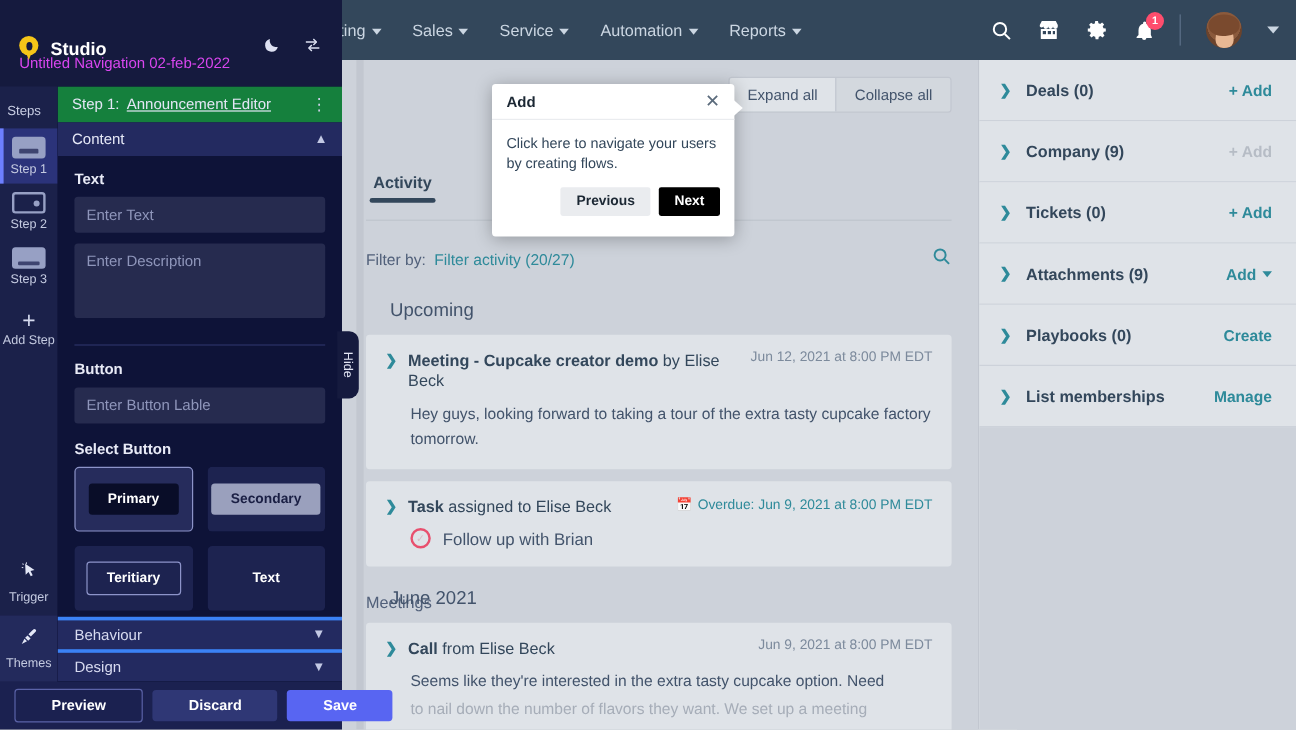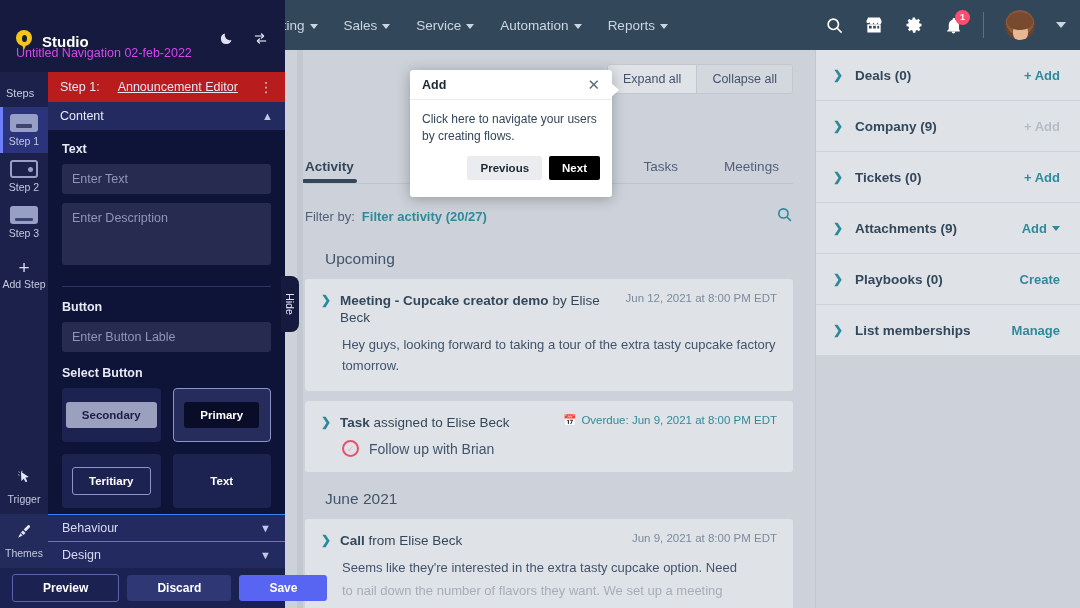--- a/index.html
+++ b/index.html
@@ -115,22 +115,22 @@
   .rail-plus { color: #d6dbef; font-size: 19px; line-height: 17px; }
   .rail-bottom { margin-top: auto; width: 100%; text-align: right; }
   .rail-tool {
     display: flex; flex-direction: column; align-items: center; gap: 3px;
     padding: 9px 0; cursor: pointer;
   }
   .rail-tool.sel { background: #232a5c; }
 
   .panel { flex: 1; background: #0e1338; position: relative; overflow: hidden; }
   .panel-step {
-    height: 30px; background: #b91c1c; display: flex; align-items: center;
-    padding: 0 12px; gap: 18px;
+    height: 30px; background: #15803d; display: flex; align-items: center;
+    padding: 0 12px; gap: 6px;
   }
   .ps-label { color: #e3e6f5; font-size: 12.5px; }
   .ps-link { color: #e3e6f5; font-size: 12.5px; text-decoration: underline; cursor: pointer; }
   .ps-dots { margin-left: auto; color: #c9cee4; font-size: 14px; letter-spacing: 0; cursor: pointer; line-height: 8px; }
   .panel-accordion {
     height: 28px; background: #232a60; display: flex; align-items: center;
     padding: 0 12px; cursor: pointer;
   }
   .pa-title { color: #e6e9f7; font-size: 12.5px; }
   .chev { margin-left: auto; color: #c3c9e4; font-size: 11px; }
@@ -152,21 +152,21 @@
   }
   .btn-cell.selected { border-color: #8d94c9; background: #262c5c; }
   .chip { font-size: 11.5px; font-weight: bold; padding: 7px 16px; border-radius: 3px; }
   .chip.primary { background: #090d28; color: #fff; }
   .chip.secondary { background: #9aa0bd; color: #1a1f44; }
   .chip.tertiary { background: transparent; color: #fff; border: 1px solid #8d94c9; }
   .chip.textonly { background: transparent; color: #fff; }
 
   .acc-row {
     height: 27px; background: #232a60; display: flex; align-items: center;
-    padding: 0 14px; cursor: pointer; border-top: 1px solid #3b82f6;
+    padding: 0 14px; cursor: pointer; border-top: 3px solid #3b82f6;
   }
   .acc-row .t { color: #d8dbf0; font-size: 12.5px; }
   .studio-foot {
     height: 40px; background: #1b2150; display: flex; align-items: center;
     padding: 0 12px; gap: 8px;
   }
   .fbtn {
     font-size: 12px; font-weight: bold; border-radius: 3px; padding: 6px 30px;
     cursor: pointer; border: none; font-family: "Liberation Sans", sans-serif;
   }
@@ -197,37 +197,37 @@
     position: absolute; right: 22px; top: 14px; display: flex;
     border: 1px solid #c2c7d0; border-radius: 3px; overflow: hidden;
   }
   .toolbtn {
     font-size: 12.5px; color: #42536b; padding: 7px 15px; background: #dfe3e8;
     cursor: pointer;
   }
   .toolbtn + .toolbtn { border-left: 1px solid #c2c7d0; background: #d3d8de; }
   .tabs {
     position: absolute; left: 20px; top: 95px; display: flex; gap: 46px;
-    align-items: flex-end; height: 38px;
+    align-items: flex-end; height: 38px; flex-direction: column;
   }
   .tab { font-size: 13.5px; color: #51607a; cursor: pointer; padding-bottom: 9px; position: relative; }
   .tab.active { color: #33475b; font-weight: bold; }
   .tab.active::after {
     content: ""; position: absolute; left: -3px; right: -3px; bottom: 0;
     height: 4px; background: #33475b; border-radius: 2px;
   }
   .tabs-rule {
     position: absolute; left: 20px; right: 22px; top: 133px; height: 1px; background: #bfc5cd;
   }
   .filterbar {
     position: absolute; left: 20px; top: 146px; right: 22px; height: 40px;
     display: flex; align-items: center;
   }
   .filter-lab { font-size: 13px; color: #51607a; }
-  .filter-val { font-size: 13px; color: #2e8a9a; font-weight: bold; margin-left: 7px; cursor: pointer; }
+  .filter-val { font-size: 13px; color: #2e8a9a; font-weight: normal; margin-left: 7px; cursor: pointer; }
   .filter-search { margin-left: auto; cursor: pointer; }
   .group-hdr {
     font-size: 15.5px; color: #42536b; margin: 0 0 11px 20px;
   }
   .feed { position: absolute; left: 20px; top: 200px; right: 22px; }
   .card {
     background: #dfe3e8; border-radius: 3px; padding: 13px 16px 15px 16px;
     margin-bottom: 10px;
   }
   .card-row { display: flex; align-items: flex-start; gap: 9px; }
@@ -568,25 +568,25 @@
           <textarea class="field textarea" placeholder="Enter Description" style=""></textarea>
 
           <div class="hr"></div>
 
           <div class="sec-label">Button</div>
           <input class="field" placeholder="Enter Button Lable" style="">
 
           <div class="sec-label" style="margin-top:14px">Select Button</div>
 
           <div class="btn-grid">
+            <div class="btn-cell selected">
+              <span class="chip primary">Primary</span>
+            </div>
             <div class="btn-cell">
               <span class="chip secondary">Secondary</span>
-            </div>
-            <div class="btn-cell selected">
-              <span class="chip primary">Primary</span>
             </div>
             <div class="btn-cell">
               <span class="chip tertiary">Teritiary</span>
             </div>
             <div class="btn-cell">
               <span class="chip textonly">Text</span>
             </div>
           </div>
         </div>
 

